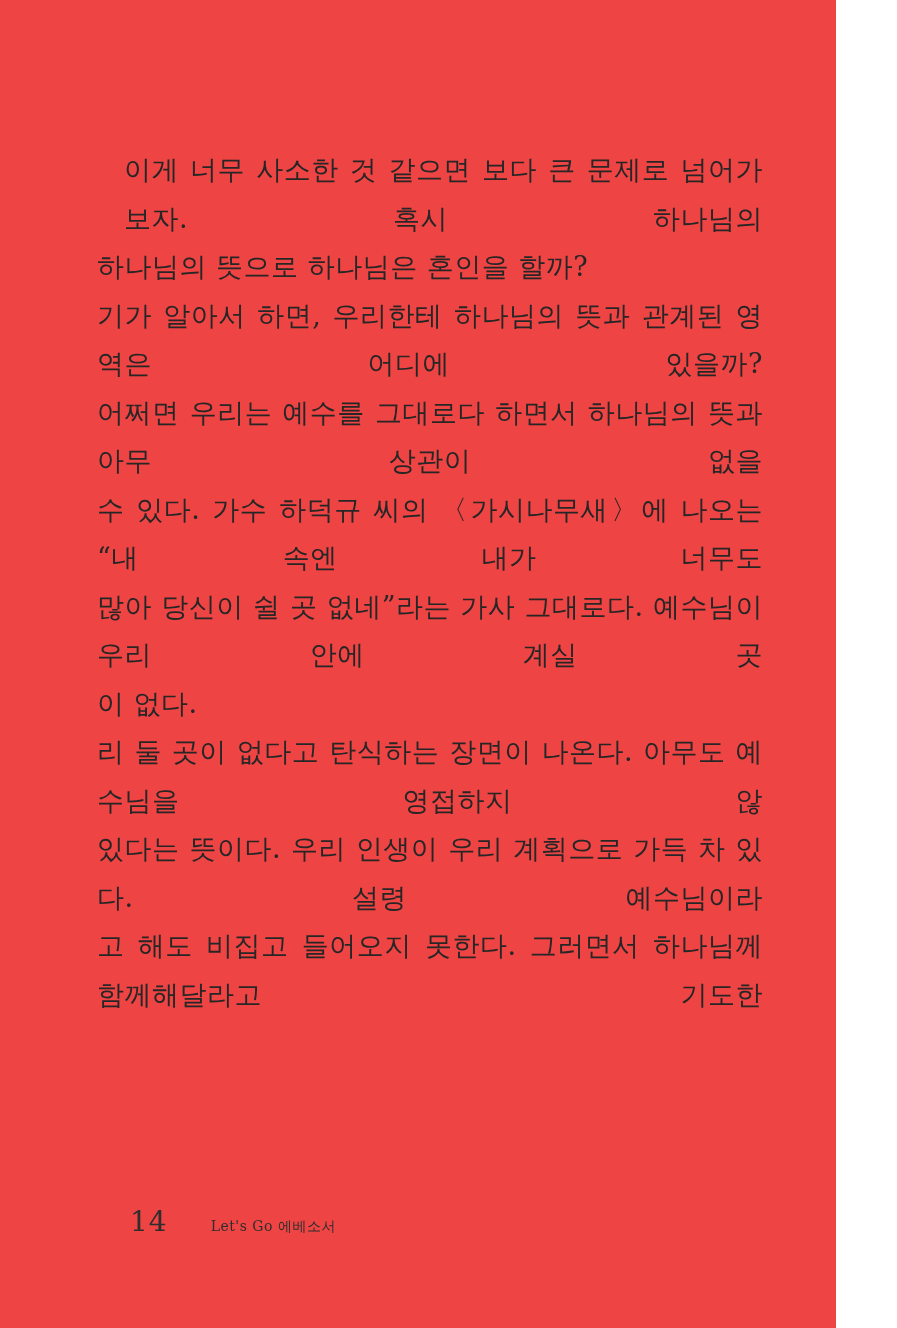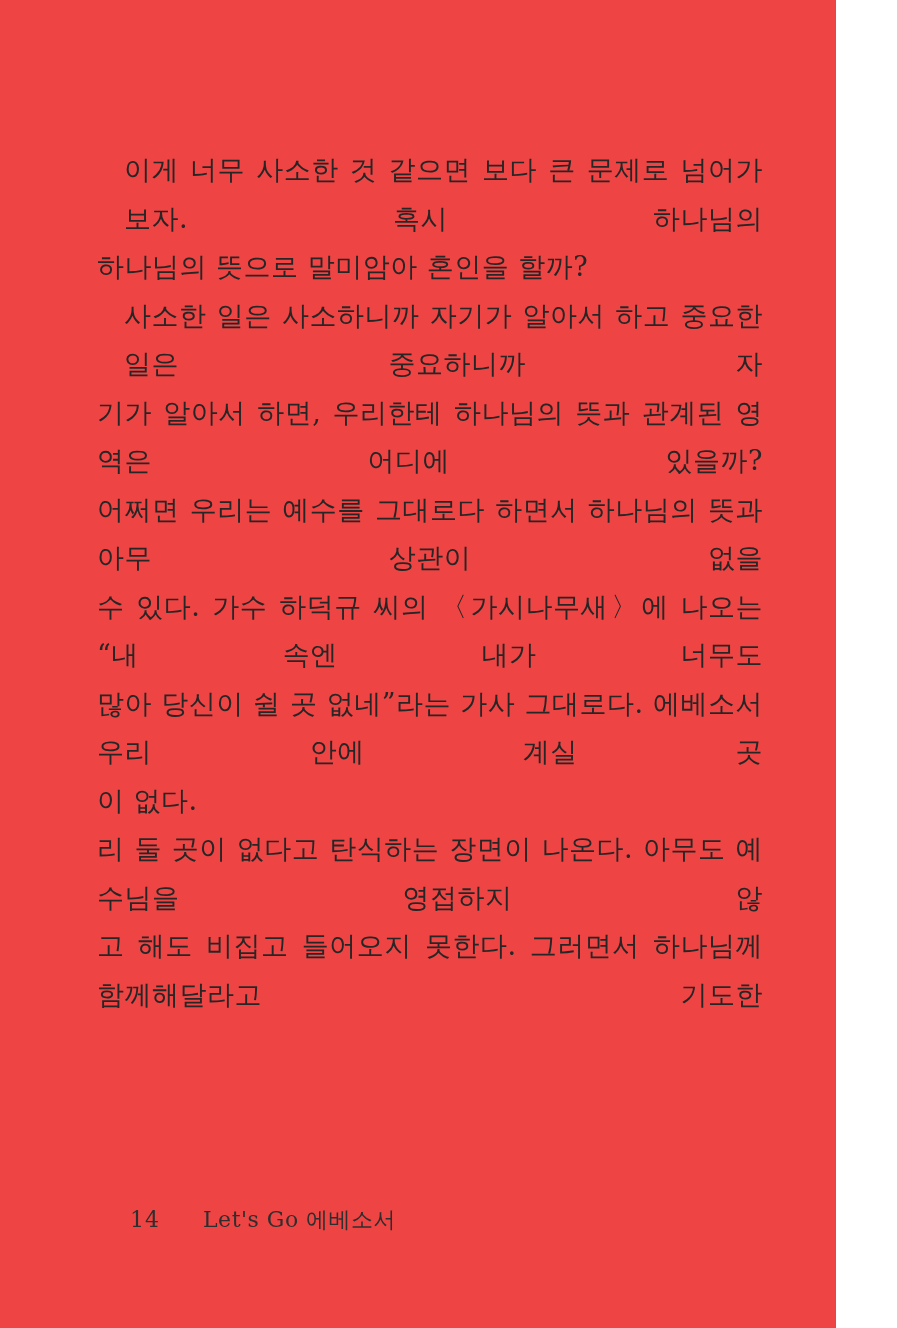--- a/index.html
+++ b/index.html
@@ -40,52 +40,52 @@
   .line.end { text-align-last: left; }
   .page-footer {
     position: absolute;
     left: 130px;
     top: 1205px;
     display: flex;
     align-items: baseline;
     color: #2e2e2e;
   }
   .folio {
-    font-size: 22px;
+    font-size: 28px;
     letter-spacing: 1px;
   }
   .running-title {
-    font-size: 22px;
+    font-size: 14px;
     margin-left: 43px;
     letter-spacing: 0.5px;
   }
 </style>
 </head>
 <body>
 
 <div class="page">
 
   <main class="body-text">
 
     <p class="para">
       <span class="line indent">이게 너무 사소한 것 같으면 보다 큰 문제로 넘어가 보자. 혹시 하나님의</span>
-      <span class="line end">하나님의 뜻으로 말미암아 혼인을 할까?</span>
+      <span class="line end">하나님의 뜻으로 하나님은 혼인을 할까?</span>
     </p>
 
     <p class="para">
-      <span class="line indent">사소한 일은 사소하니까 자기가 알아서 하고 중요한 일은 중요하니까 자</span>
       <span class="line">기가 알아서 하면, 우리한테 하나님의 뜻과 관계된 영역은 어디에 있을까?</span>
       <span class="line">어쩌면 우리는 예수를 그대로다 하면서 하나님의 뜻과 아무 상관이 없을</span>
       <span class="line">수 있다. 가수 하덕규 씨의 〈가시나무새〉에 나오는 “내 속엔 내가 너무도</span>
-      <span class="line">많아 당신이 쉴 곳 없네”라는 가사 그대로다. 에베소서 우리 안에 계실 곳</span>
+      <span class="line">많아 당신이 쉴 곳 없네”라는 가사 그대로다. 예수님이 우리 안에 계실 곳</span>
       <span class="line end">이 없다.</span>
     </p>
 
     <p class="para">
       <span class="line">리 둘 곳이 없다고 탄식하는 장면이 나온다. 아무도 예수님을 영접하지 않</span>
+      <span class="line">있다는 뜻이다. 우리 인생이 우리 계획으로 가득 차 있다. 설령 예수님이라</span>
       <span class="line">고 해도 비집고 들어오지 못한다. 그러면서 하나님께 함께해달라고 기도한</span>
 
     </p>
 
   </main>
 
   <footer class="page-footer">
     <span class="folio">14</span>
     <span class="running-title">Let's Go 에베소서</span>
   </footer>

